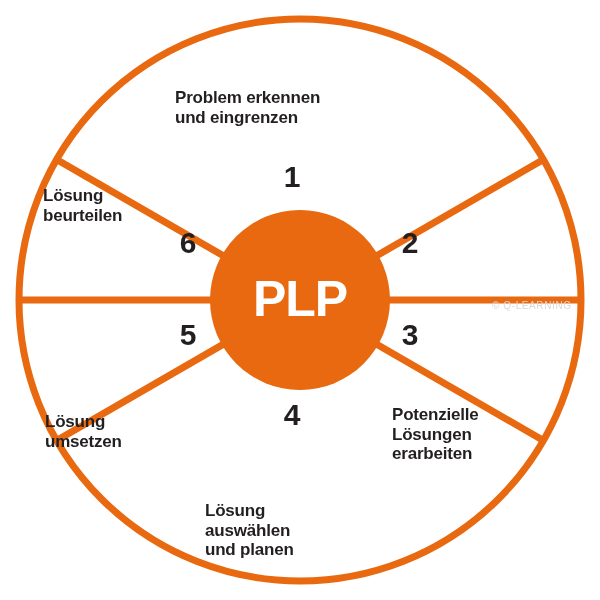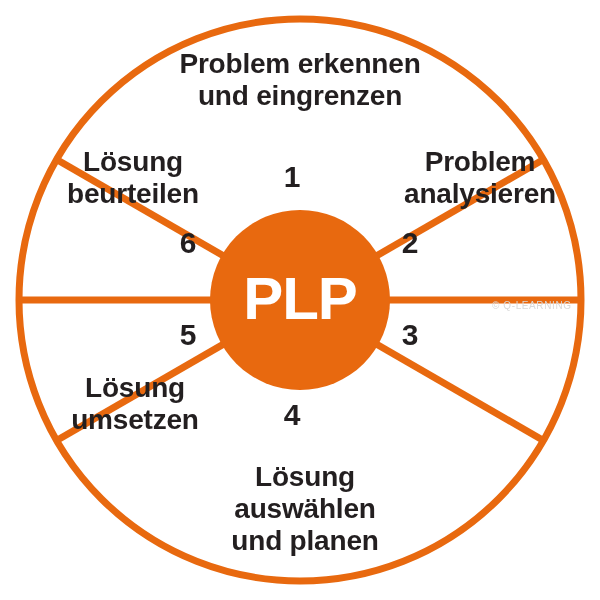--- a/index.html
+++ b/index.html
@@ -20,28 +20,29 @@
   }
   svg.wheel {
     position: absolute;
     left: 0;
     top: 0;
     width: 600px;
     height: 600px;
   }
   .seg-label {
     position: absolute;
-    text-align: center;
+    text-align: left;
     font-family: "Liberation Sans", sans-serif;
     font-weight: bold;
-    font-size: 28px;
+    font-size: 17px;
     line-height: 1.15;
     color: #231f20;
     white-space: pre-line;
     letter-spacing: -0.2px;
+    margin-top: 40px;
   }
   .seg-num {
     position: absolute;
     font-family: "Liberation Sans", sans-serif;
     font-weight: bold;
     font-size: 30px;
     color: #231f20;
     text-align: center;
     width: 40px;
   }
@@ -52,21 +53,21 @@
     width: 600px;
     height: 600px;
     display: flex;
     align-items: center;
     justify-content: center;
     pointer-events: none;
   }
   .center-label span {
     font-family: "Liberation Sans", sans-serif;
     font-weight: bold;
-    font-size: 60px;
+    font-size: 50px;
     color: #ffffff;
     letter-spacing: -1px;
     line-height: 1;
     margin-top: -2px;
   }
   .copyright {
     position: absolute;
     left: 492px;
     top: 300px;
     font-family: "Liberation Sans", sans-serif;
@@ -98,24 +99,25 @@
   </svg>
 
   <div class="center-label">
     <span>PLP</span>
   </div>
 
   <div class="seg-label" style="left:175px; top:48px; width:250px;">Problem erkennen
 und eingrenzen</div>
   <div class="seg-num" style="left:272px; top:160px;">1</div>
 
-  <div class="seg-label" style="left:400px; top:146px; width:160px;">Problem
-analysieren</div>
   <div class="seg-num" style="left:390px; top:226px;">2</div>
 
+  <div class="seg-label" style="left:392px; top:365px; width:175px;">Potenzielle
+Lösungen
+erarbeiten</div>
   <div class="seg-num" style="left:390px; top:318px;">3</div>
 
   <div class="seg-label" style="left:205px; top:461px; width:200px;">Lösung
 auswählen
 und planen</div>
   <div class="seg-num" style="left:272px; top:398px;">4</div>
 
   <div class="seg-label" style="left:45px; top:372px; width:180px;">Lösung
 umsetzen</div>
   <div class="seg-num" style="left:168px; top:318px;">5</div>

